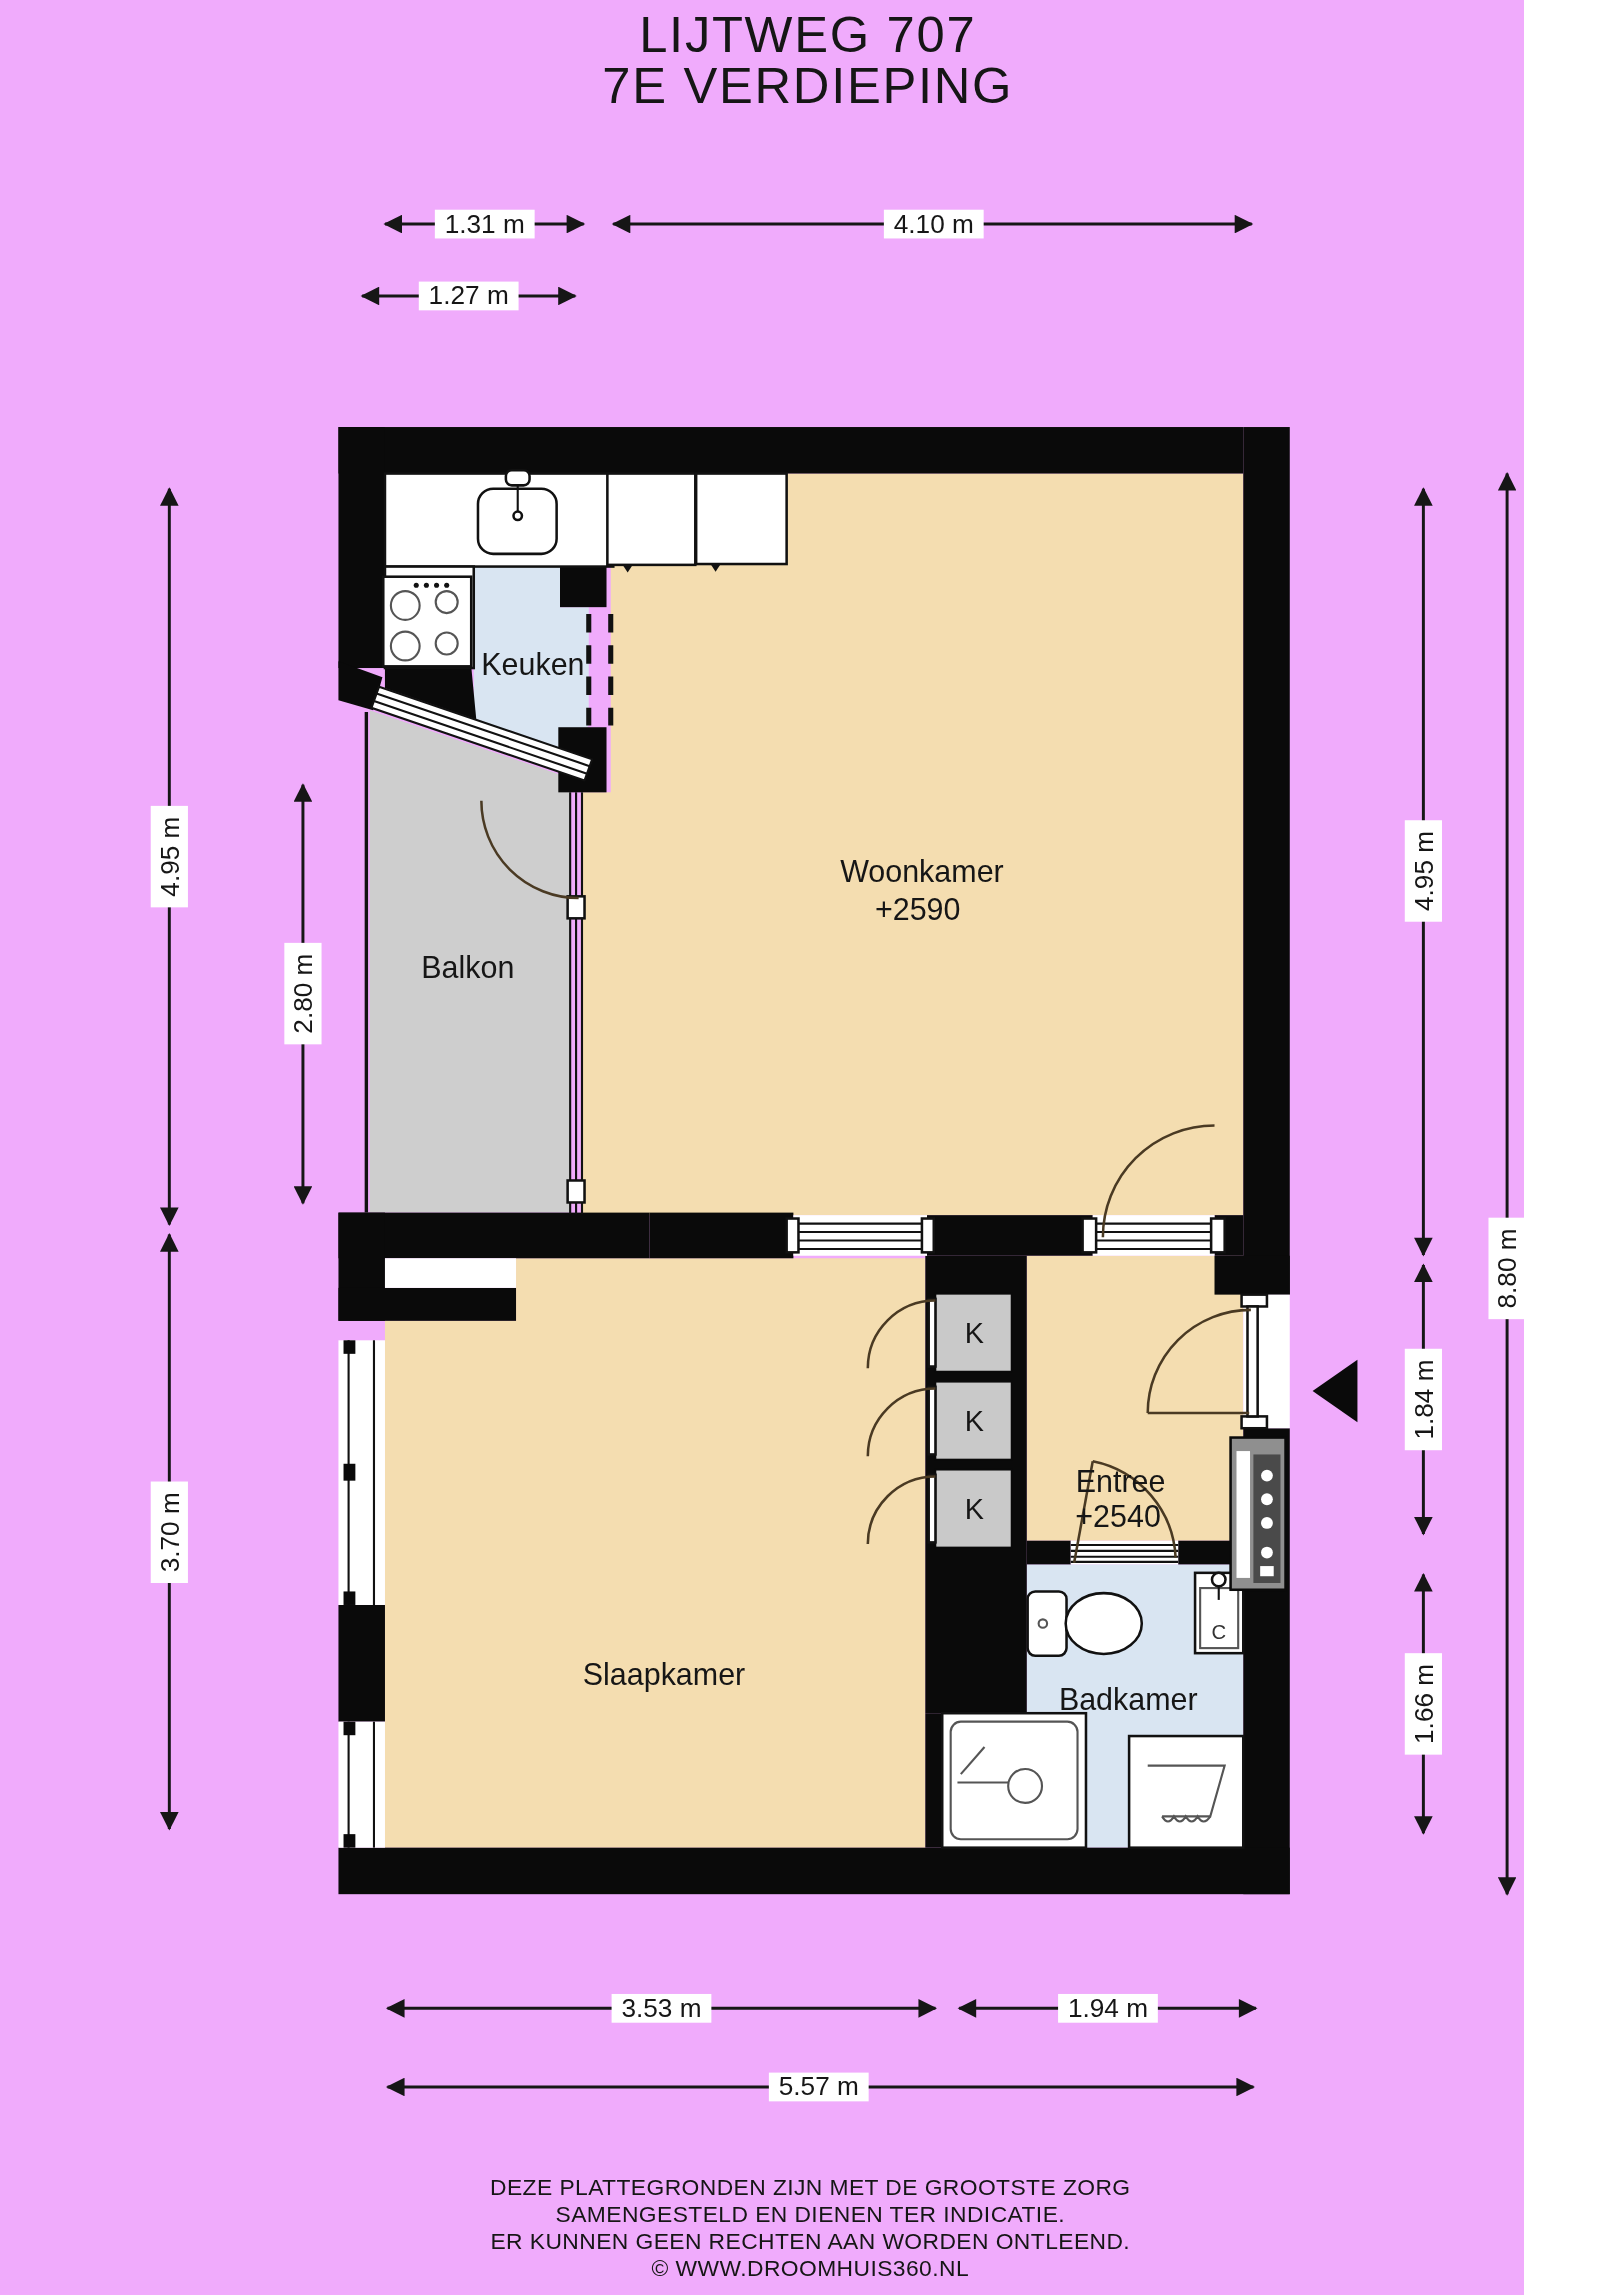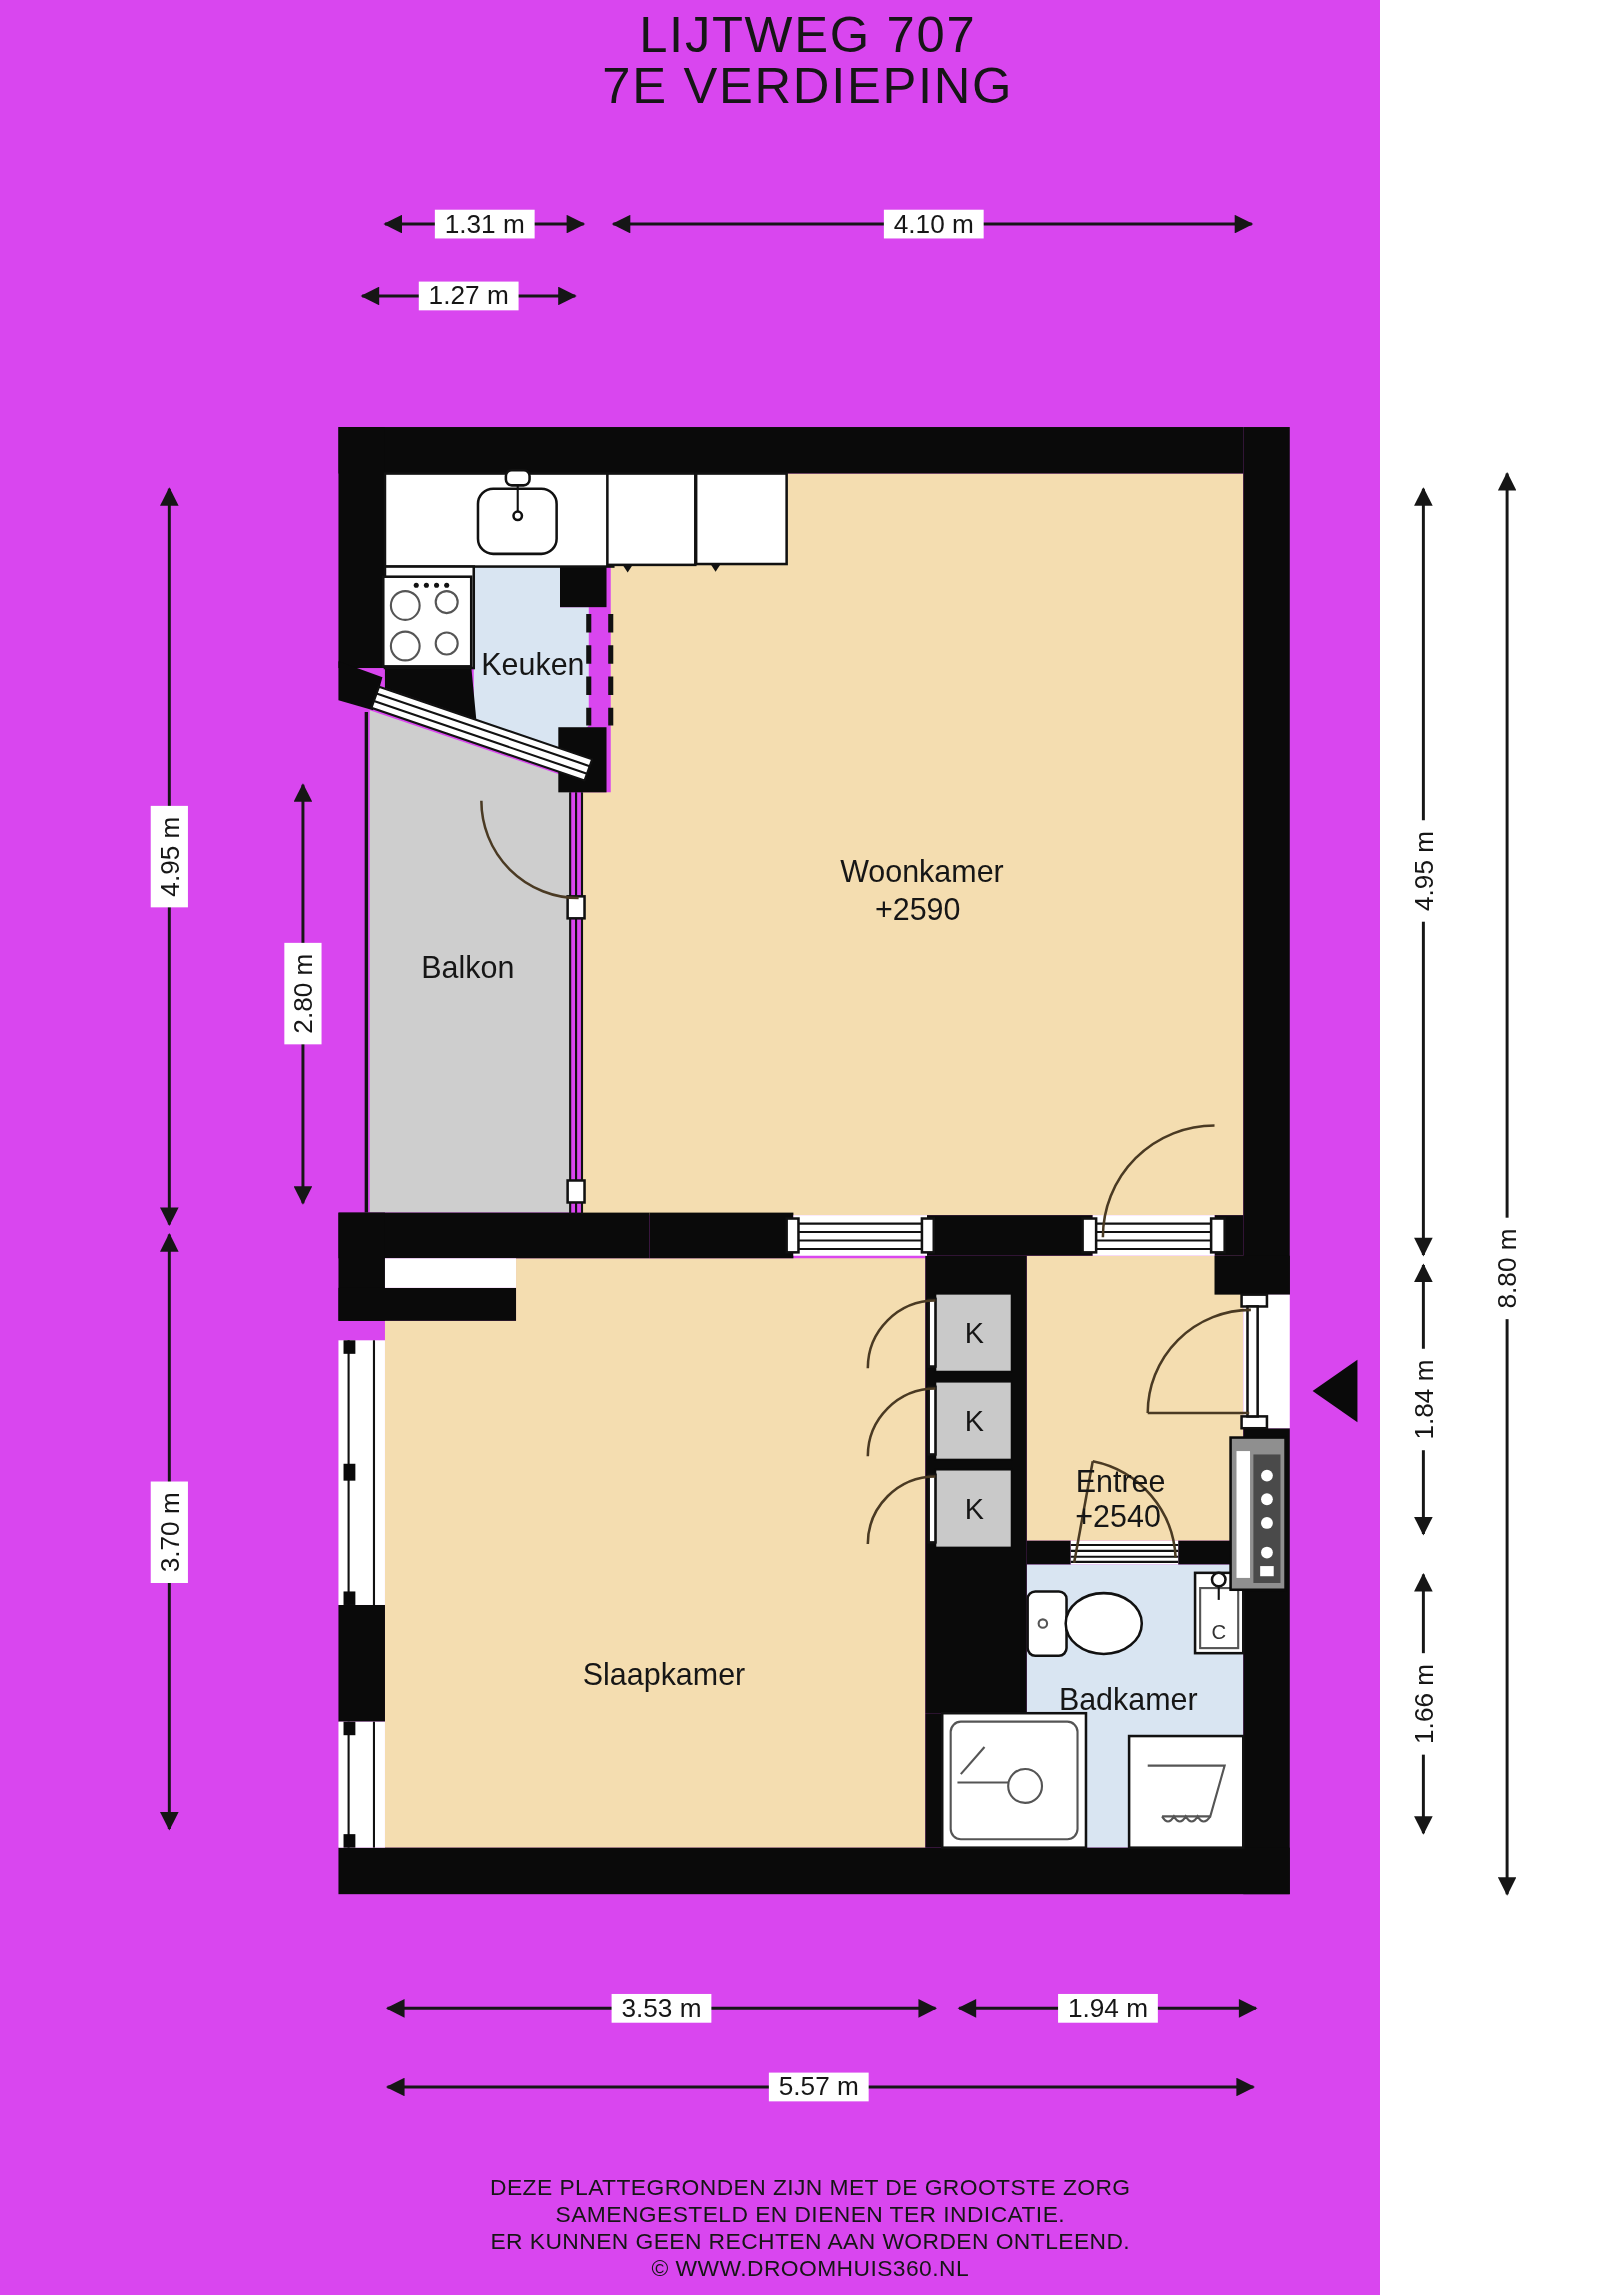--- a/index.html
+++ b/index.html
@@ -1,16 +1,16 @@
 <!DOCTYPE html>
 <html style="font-size:13.5px"><head>
 <meta charset="utf-8">
 <style>
   html,body{margin:0;padding:0;background:#ffffff;}
-  #page{position:relative;width:1380px;height:2295px;background:#d946ef;
+  #page{position:relative;width:1524px;height:2295px;background:#f0abfc;
         font-family:"Liberation Sans","DejaVu Sans",sans-serif;}
   svg{display:block}
   text{fill:#111;}
   .title-line{font-size:60px;letter-spacing:2px;fill:#161616;}
   .room-label{font-size:36px;fill:#161616;}
   .dim-label{font-size:31px;fill:#161616;}
   .k-label{font-size:34px;fill:#161616;}
   .c-label{font-size:24px;fill:#333;}
   .footer-line{font-size:27px;fill:#161616;letter-spacing:0.5px;}
   .dimline{stroke:#161616;stroke-width:3.5;}

